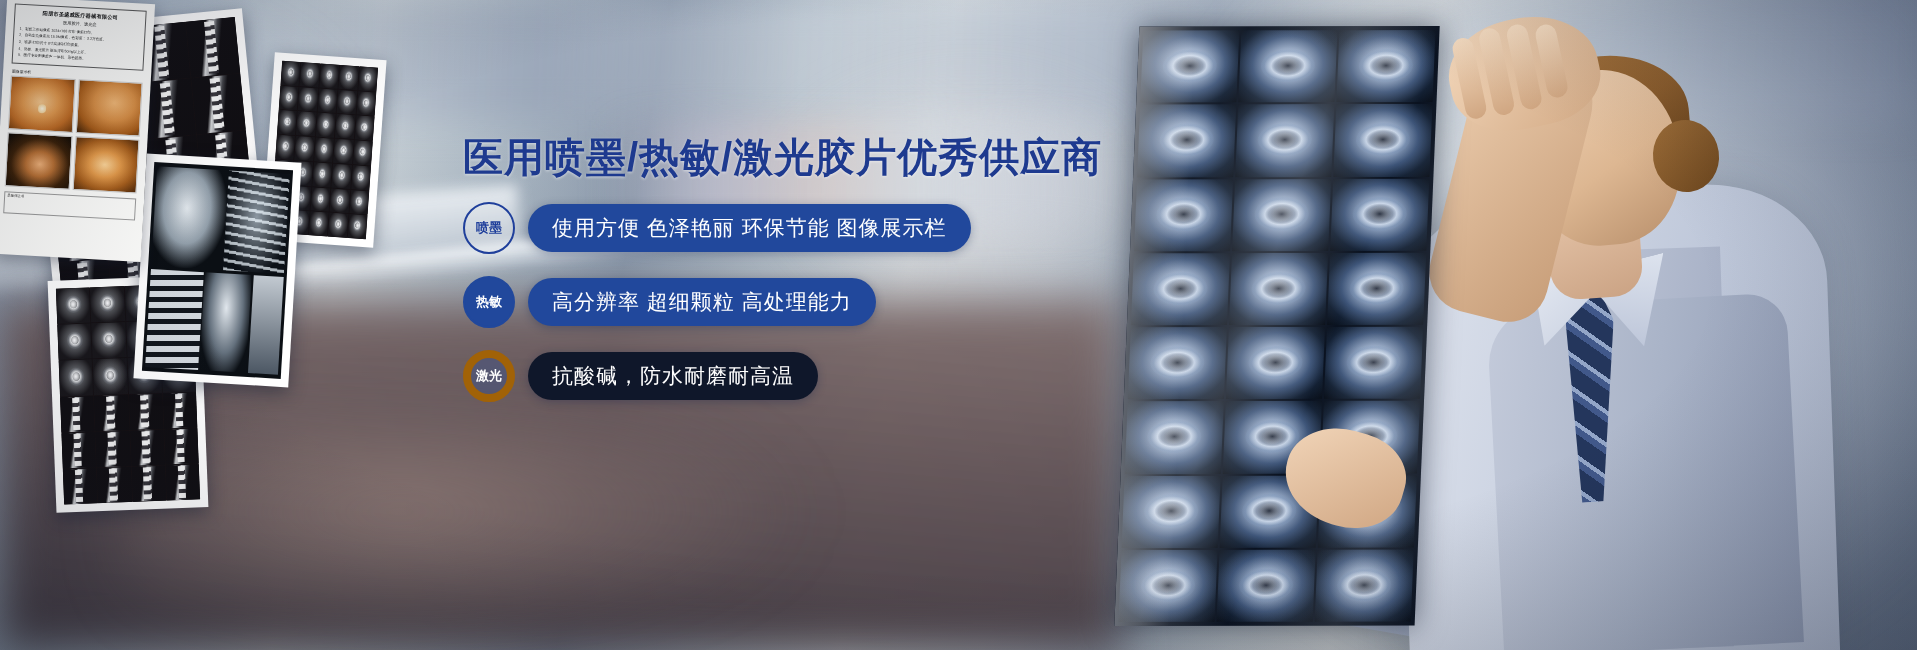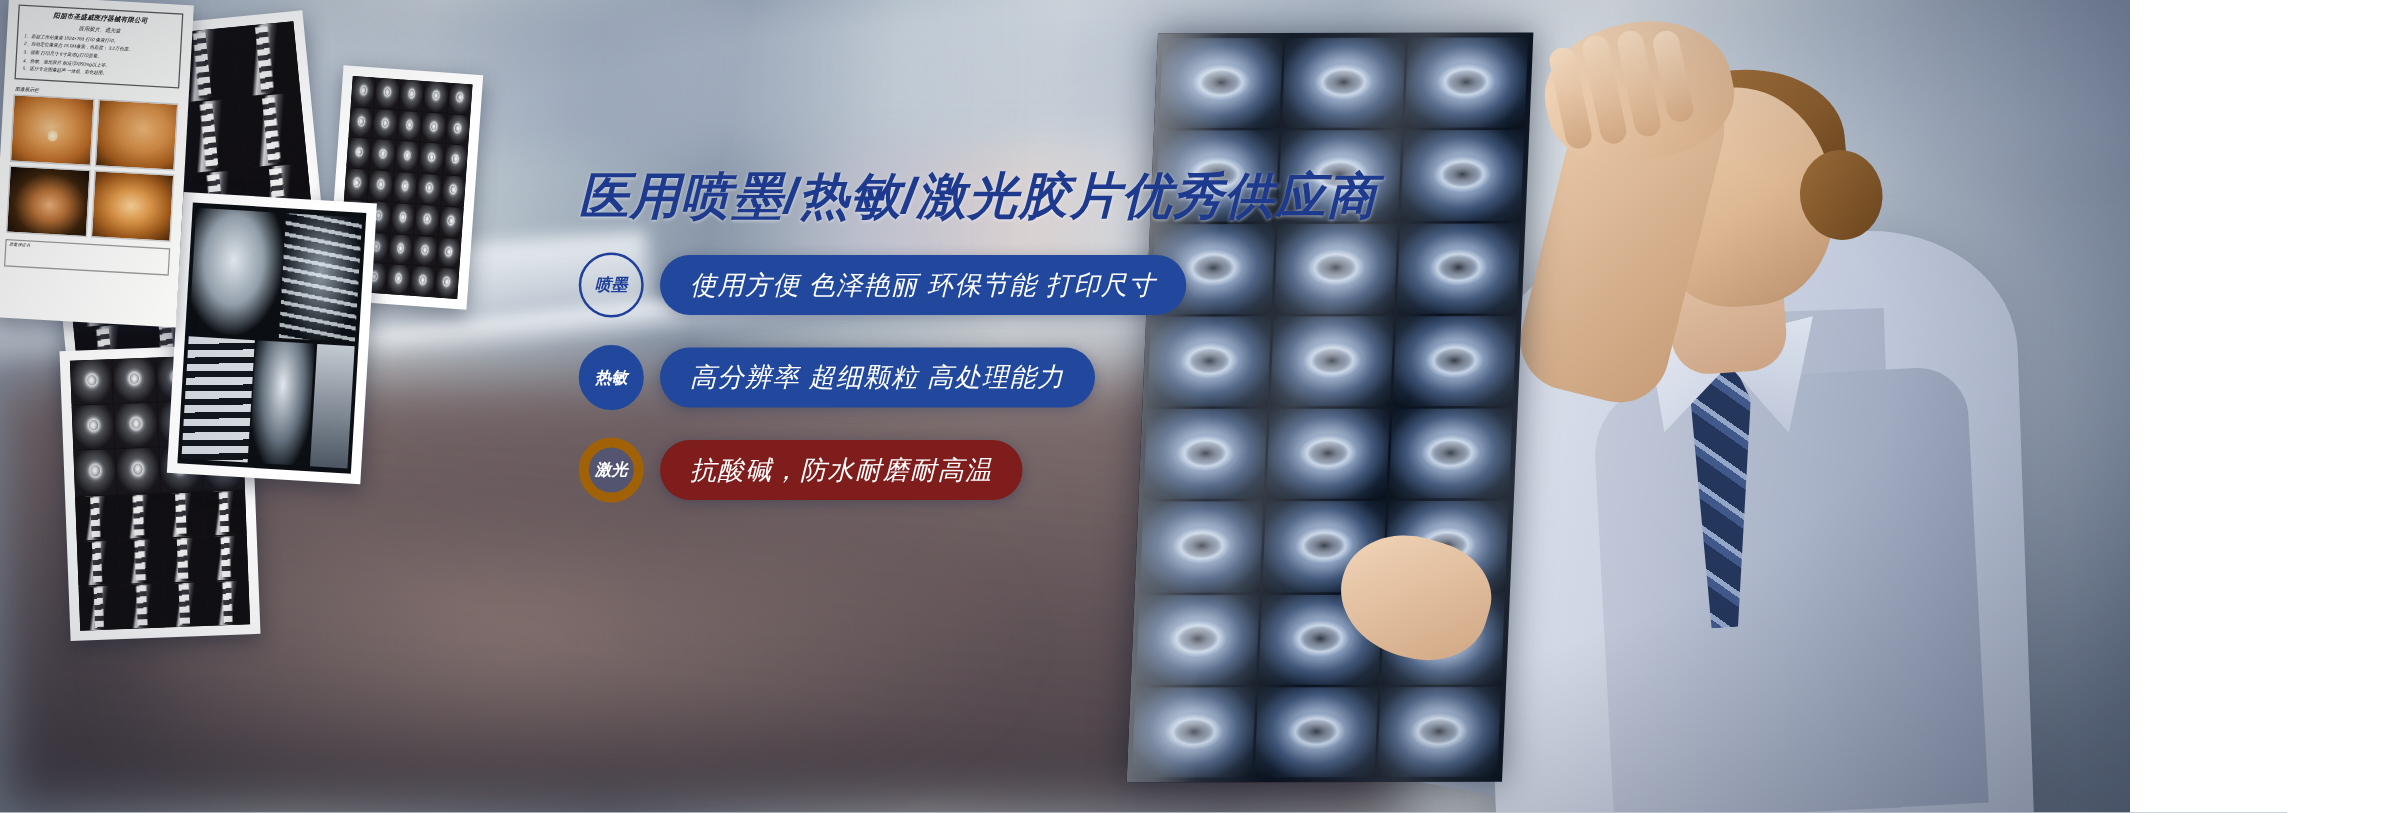--- a/index.html
+++ b/index.html
@@ -4,24 +4,23 @@
 <style>
   * { box-sizing: border-box; margin: 0; padding: 0; }
   html, body {
     width: 1920px; height: 650px;
     overflow: hidden;
     font-family: "Liberation Sans", "DejaVu Sans", sans-serif;
   }
 
   #banner {
     position: relative;
-    width: 1704px; height: 650px;
+    width: 1917px; height: 650px;
     overflow: hidden;
     background: #9aa6b4;
-    font-style: italic;
   }
 
   
   .bg-base {
     position: absolute; inset: 0;
     background:
       linear-gradient(177deg, rgba(255,255,255,0.05) 0%, rgba(0,0,0,0.18) 100%),
       linear-gradient(100deg,
         #8f9bb0 0%, #9fb0c2 7%, #b9c6d2 13%, #cfd8de 19%,
         #aebcc9 26%, #8d9cb0 33%, #b6c3cf 40%, #d6dde2 47%,
@@ -407,21 +406,21 @@
     height: 48px;
     padding: 0 24px;
     border-radius: 24px;
     background: #21489c;
     color: #ffffff;
     font-size: 21px;
     letter-spacing: 1px;
     white-space: nowrap;
     box-shadow: 0 2px 10px rgba(16,30,70,.3);
   }
-  .pill.alt { background: #7f1d1d; text-align: right; }
+  .pill.alt { background: #0f172a; text-align: right; }
 </style>
 </head>
 <body>
 
 <div id="banner">
 
   <div class="bg-base"></div>
   <div class="bg-band-top"></div>
   <div class="bg-leftwash"></div>
   <div class="bg-rightwash"></div>
@@ -627,21 +626,21 @@
   <div class="bg-vign"></div>
 
   <div class="content">
 
     <div class="headline">医用喷墨/热敏/激光胶片优秀供应商</div>
 
     <div class="features">
 
       <div class="feature-row">
         <div class="tag outline">喷墨</div>
-        <div class="pill">使用方便 色泽艳丽 环保节能 打印尺寸</div>
+        <div class="pill">使用方便 色泽艳丽 环保节能 图像展示栏</div>
       </div>
 
       <div class="feature-row">
         <div class="tag solid">热敏</div>
         <div class="pill">高分辨率 超细颗粒 高处理能力</div>
       </div>
 
       <div class="feature-row">
         <div class="tag ghost">激光</div>
         <div class="pill alt">抗酸碱，防水耐磨耐高温</div>

